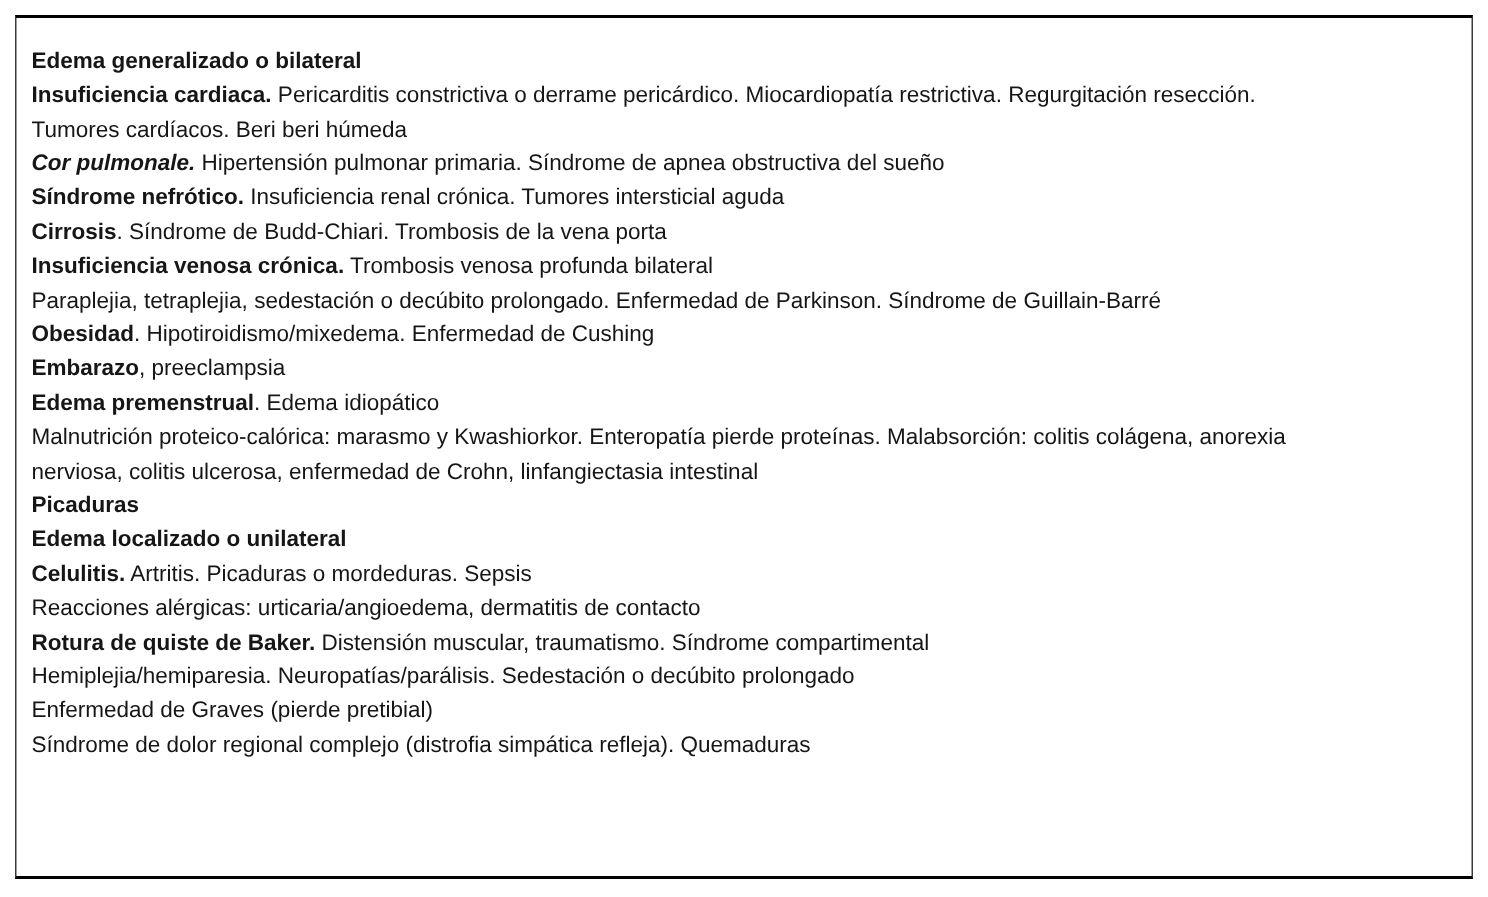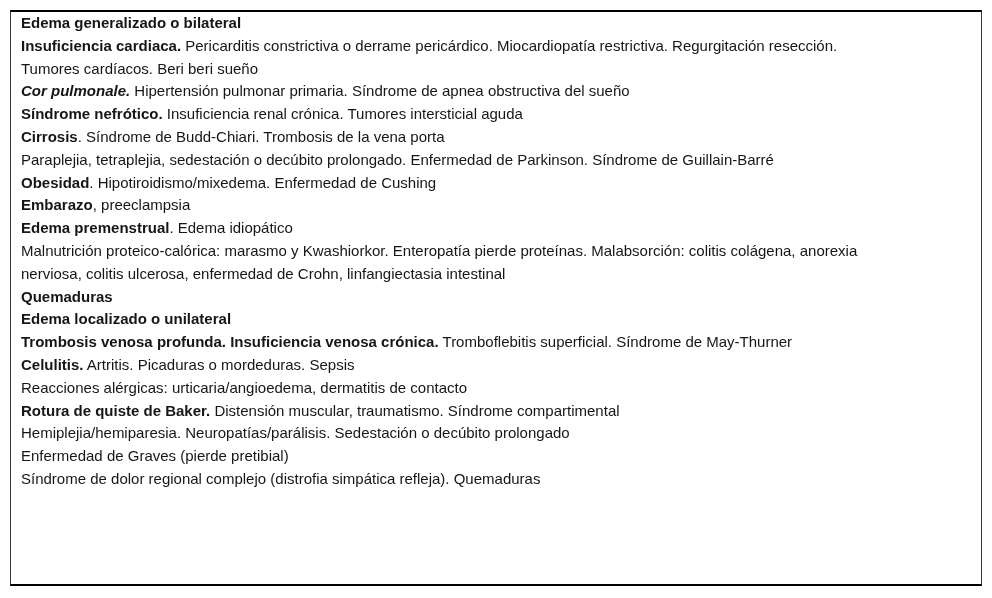--- a/index.html
+++ b/index.html
@@ -20,21 +20,21 @@
     width: 972px;
     height: 576px;
     box-sizing: border-box;
     border-top: 2px solid #000000;
     border-bottom: 2px solid #000000;
     border-left: 1px solid #3a3a3a;
     border-right: 1px solid #3a3a3a;
     background: #ffffff;
   }
   .table-body {
-    padding: 0 14px 0 10px;
+    padding: 18px 14px 0 10px;
     color: #161616;
     font-size: 15px;
     line-height: 22.8px;
   }
   .row { margin: 0; }
   .line {
     white-space: nowrap;
     overflow: hidden;
   }
   .seg-r { font-weight: normal; font-style: normal; }
@@ -44,55 +44,55 @@
 </head>
 <body>
 
 <div class="table-frame">
   <div class="table-body">
       <div class="row">
         <div class="line"><span class="seg-b">Edema generalizado o bilateral</span></div>
       </div>
       <div class="row">
         <div class="line"><span class="seg-b">Insuficiencia cardiaca.</span><span class="seg-r"> Pericarditis constrictiva o derrame pericárdico. Miocardiopatía restrictiva. Regurgitación resección.</span></div>
-        <div class="line"><span class="seg-r">Tumores cardíacos. Beri beri sueño</span></div>
+        <div class="line"><span class="seg-r">Tumores cardíacos. Beri beri húmeda</span></div>
       </div>
       <div class="row">
         <div class="line"><span class="seg-bi">Cor pulmonale.</span><span class="seg-r"> Hipertensión pulmonar primaria. Síndrome de apnea obstructiva del sueño</span></div>
       </div>
       <div class="row">
         <div class="line"><span class="seg-b">Síndrome nefrótico.</span><span class="seg-r"> Insuficiencia renal crónica. Tumores intersticial aguda</span></div>
       </div>
       <div class="row">
         <div class="line"><span class="seg-b">Cirrosis</span><span class="seg-r">. Síndrome de Budd-Chiari. Trombosis de la vena porta</span></div>
+      </div>
+      <div class="row">
+        <div class="line"><span class="seg-b">Insuficiencia venosa crónica.</span><span class="seg-r"> Trombosis venosa profunda bilateral</span></div>
       </div>
       <div class="row">
         <div class="line"><span class="seg-r">Paraplejia, tetraplejia, sedestación o decúbito prolongado. Enfermedad de Parkinson. Síndrome de Guillain-Barré</span></div>
       </div>
       <div class="row">
         <div class="line"><span class="seg-b">Obesidad</span><span class="seg-r">. Hipotiroidismo/mixedema. Enfermedad de Cushing</span></div>
       </div>
       <div class="row">
         <div class="line"><span class="seg-b">Embarazo</span><span class="seg-r">, preeclampsia</span></div>
       </div>
       <div class="row">
         <div class="line"><span class="seg-b">Edema premenstrual</span><span class="seg-r">. Edema idiopático</span></div>
       </div>
       <div class="row">
         <div class="line"><span class="seg-r">Malnutrición proteico-calórica: marasmo y Kwashiorkor. Enteropatía pierde proteínas. Malabsorción: colitis colágena, anorexia</span></div>
         <div class="line"><span class="seg-r">nerviosa, colitis ulcerosa, enfermedad de Crohn, linfangiectasia intestinal</span></div>
       </div>
       <div class="row">
-        <div class="line"><span class="seg-b">Quemaduras</span></div>
+        <div class="line"><span class="seg-b">Picaduras</span></div>
       </div>
       <div class="row">
         <div class="line"><span class="seg-b">Edema localizado o unilateral</span></div>
-      </div>
-      <div class="row">
-        <div class="line"><span class="seg-b">Trombosis venosa profunda. Insuficiencia venosa crónica.</span><span class="seg-r"> Tromboflebitis superficial. Síndrome de May-Thurner</span></div>
       </div>
       <div class="row">
         <div class="line"><span class="seg-b">Celulitis.</span><span class="seg-r"> Artritis. Picaduras o mordeduras. Sepsis</span></div>
       </div>
       <div class="row">
         <div class="line"><span class="seg-r">Reacciones alérgicas: urticaria/angioedema, dermatitis de contacto</span></div>
       </div>
       <div class="row">
         <div class="line"><span class="seg-b">Rotura de quiste de Baker.</span><span class="seg-r"> Distensión muscular, traumatismo. Síndrome compartimental</span></div>
       </div>

